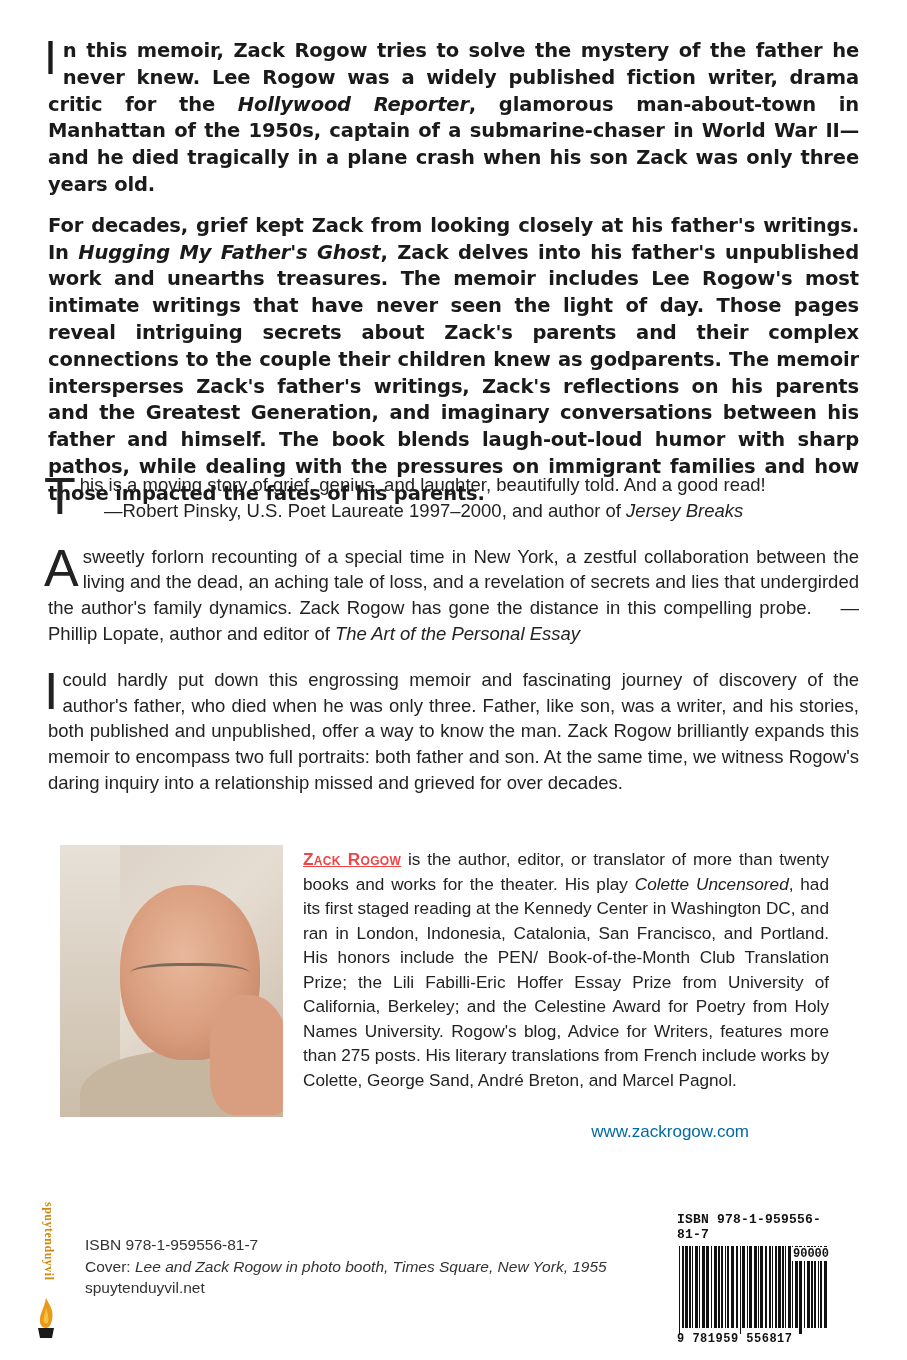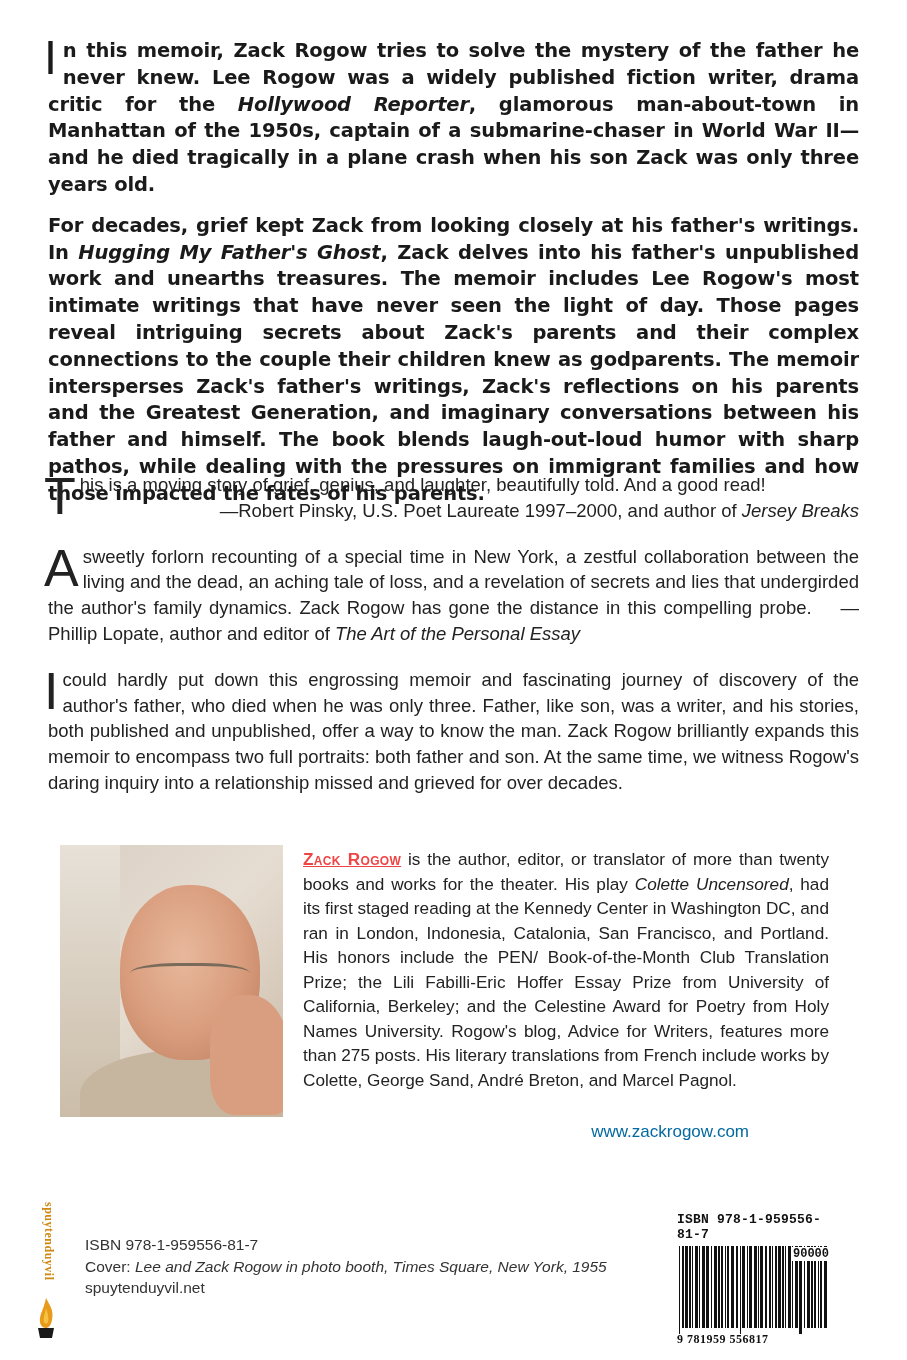--- a/index.html
+++ b/index.html
@@ -9,21 +9,21 @@
   
   .blurb { position: absolute; left: 48px; right: 48px; top: 38px; font-family: "DejaVu Sans", sans-serif; font-weight: bold; font-size: 19.5px; line-height: 26.8px; color: #1a1a1a; text-align: justify; letter-spacing: -0.15px; }
   .blurb p { margin: 0 0 14px 0; }
   .blurb .drop { font-size: 44px; float: left; line-height: 34px; margin: 4px 6px 0 -4px; font-weight: normal; }
   .blurb em { font-style: italic; }
 
   
   .reviews { position: absolute; left: 48px; right: 48px; top: 472px; font-family: "Liberation Sans", sans-serif; font-size: 18.5px; line-height: 25.8px; color: #222; }
   .review { margin: 0 0 20px 0; text-align: justify; }
   .review .cap { font-size: 52px; float: left; line-height: 40px; margin: 4px 4px 0 -4px; font-weight: 300; color: #222; }
-  .review .attrib { display: block; padding-left: 56px; text-align: right; }
+  .review .attrib { display: block; padding-left: 56px; text-align: left; }
   .review .attrib em { font-style: italic; }
 
   
   .photo { position: absolute; left: 60px; top: 845px; width: 223px; height: 272px; overflow: hidden; background: linear-gradient(135deg, #d9cfc3 0%, #e6ddd2 45%, #c9b9a6 100%); }
   .photo .bg1 { position: absolute; left: 0; top: 0; width: 60px; height: 272px; background: linear-gradient(180deg,#e7e1d8,#cbbda9); }
   .photo .shirt { position: absolute; left: 20px; top: 205px; width: 210px; height: 90px; background: #c6b6a0; border-radius: 50% 50% 0 0; }
   .photo .head { position: absolute; left: 60px; top: 40px; width: 140px; height: 175px; background: radial-gradient(ellipse at 45% 40%, #e8b89c 0%, #d89c7c 55%, #b97a5c 100%); border-radius: 48% 48% 45% 45%; }
   .photo .glasses { position: absolute; left: 70px; top: 118px; width: 120px; height: 22px; border-top: 3px solid #7a6a5a; border-radius: 40% 40% 0 0; }
   .photo .hand { position: absolute; left: 150px; top: 150px; width: 80px; height: 120px; background: #d99e80; border-radius: 40% 50% 20% 30%; }
 
@@ -38,21 +38,21 @@
   .logo .flame { position: absolute; left: 2px; top: 96px; width: 20px; height: 40px; }
 
   .footer-left { position: absolute; left: 85px; top: 1234px; font-family: "Liberation Sans", sans-serif; font-size: 15.5px; line-height: 21.5px; color: #333; }
   .footer-left em { font-style: italic; }
 
   .barcode-wrap { position: absolute; left: 677px; top: 1212px; width: 152px; }
   .isbn-top { font-family: "Liberation Mono", monospace; font-size: 13px; font-weight: bold; color: #111; letter-spacing: 0.2px; }
   .barcode { position: relative; width: 152px; height: 88px; margin-top: 4px; }
   .barcode svg { position: absolute; left: 0; top: 0; }
   .price { position: absolute; right: 0; top: 1px; font-family: "Liberation Mono", monospace; font-size: 12px; font-weight: bold; background: #fff; padding-left: 2px; }
-  .barcode-digits { font-family: Liberation Serif, serif; font-size: 12px; font-weight: bold; letter-spacing: 0.5px; margin-top: -2px; }
+  .barcode-digits { font-family: Liberation Mono, monospace; font-size: 12px; font-weight: bold; letter-spacing: 0.5px; margin-top: -2px; }
 </style>
 </head>
 <body>
 
 <div class="page">
 
   <div class="blurb">
     <p><span class="drop">I</span><span>n this memoir, Zack Rogow tries to solve the mystery of the father he never knew. Lee Rogow was a widely published fiction writer, drama critic for the </span><em>Hollywood Reporter</em><span>, glamorous man-about-town in Manhattan of the 1950s, captain of a submarine-chaser in World War II—and he died tragically in a plane crash when his son Zack was only three years old.</span></p>
     <p><span>For decades, grief kept Zack from looking closely at his father's writings. In </span><em>Hugging My Father's Ghost</em><span>, Zack delves into his father's unpublished work and unearths treasures. The memoir includes Lee Rogow's most intimate writings that have never seen the light of day. Those pages reveal intriguing secrets about Zack's parents and their complex connections to the couple their children knew as godparents. The memoir intersperses Zack's father's writings, Zack's reflections on his parents and the Greatest Generation, and imaginary conversations between his father and himself. The book blends laugh-out-loud humor with sharp pathos, while dealing with the pressures on immigrant families and how those impacted the fates of his parents.</span></p>
   </div>

